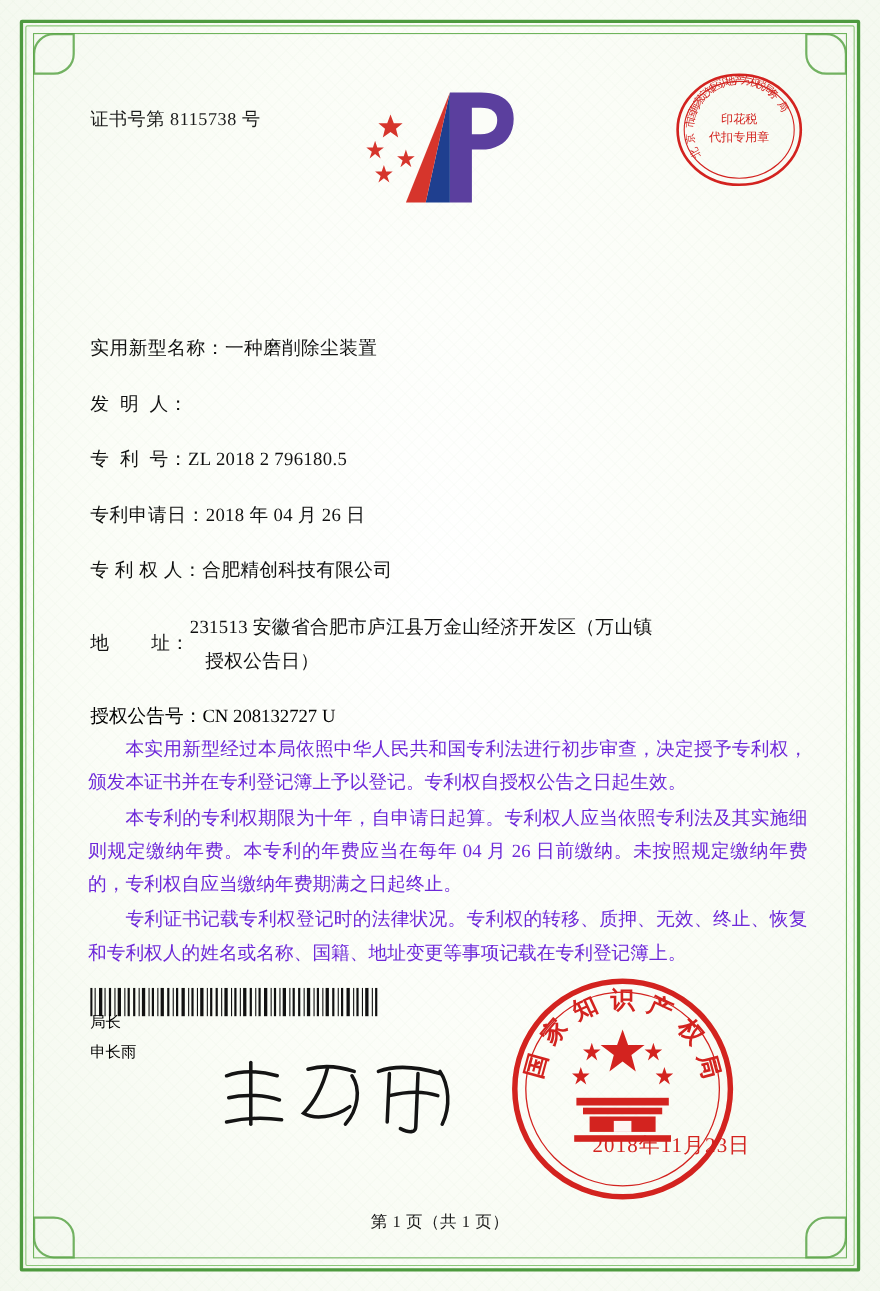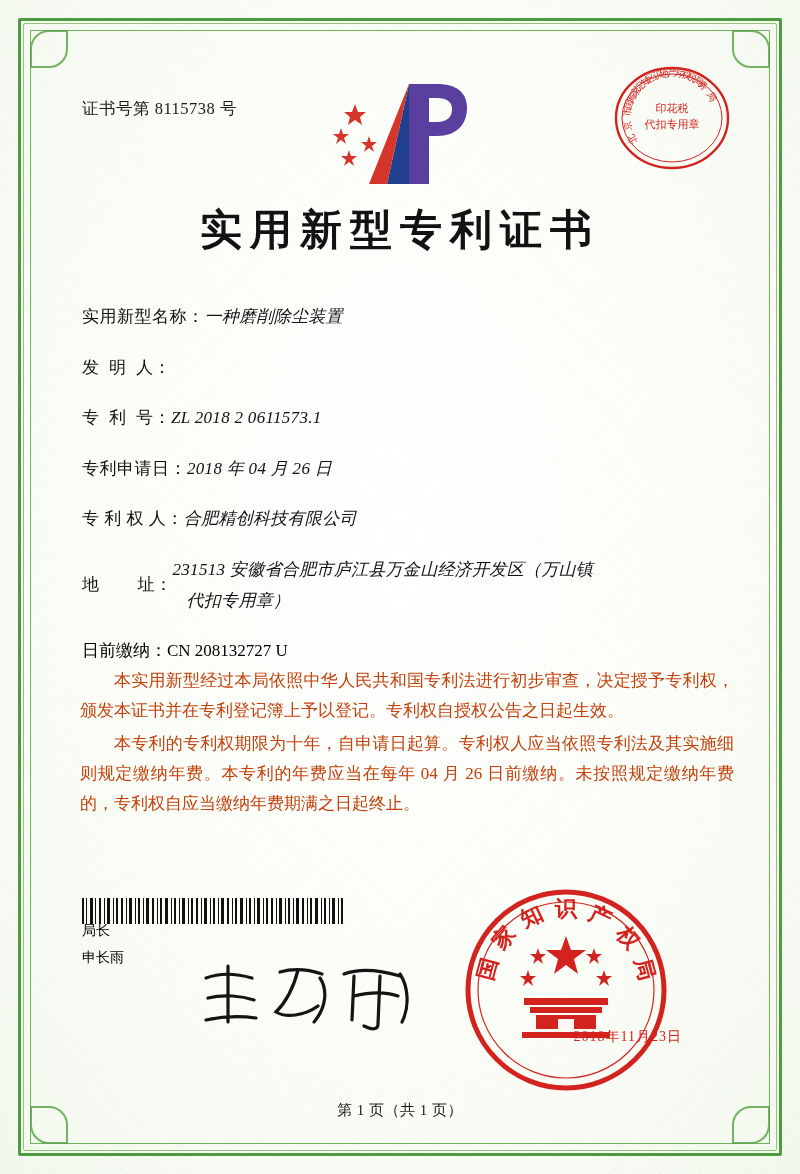--- a/index.html
+++ b/index.html
@@ -137,21 +137,20 @@
     line-height: 1.5;
   }
   .field-label {
     white-space: pre;
     flex: 0 0 auto;
     letter-spacing: 0.5px;
   }
   .field-value {
     flex: 1 1 auto;
     letter-spacing: 0.3px;
-    font-style: italic;
   }
   .field-value .line2 {
     display: block;
     margin-top: 6px;
     margin-left: 14px;
   }
   .row-two-col {
     display: flex;
     justify-content: flex-start;
     align-items: flex-start;
@@ -161,21 +160,21 @@
   .row-two-col .col-a { flex: 0 0 378px; }
   .row-two-col .col-b { flex: 1 1 auto; }
 
   .paragraphs {
     position: absolute;
     left: 34px;
     right: 20px;
     top: 620px;
     font-size: 17px;
     line-height: 1.78;
-    color: #c2410c;
+    color: #6d28d9;
     text-align: justify;
   }
   .paragraphs p {
     margin: 0 0 2px 0;
     text-indent: 2em;
   }
 
   .barcode {
     position: absolute;
     left: 36px;
@@ -189,21 +188,21 @@
     position: absolute;
     right: 84px;
     top: 840px;
     width: 208px;
     height: 208px;
   }
   .seal-date {
     position: absolute;
     right: 72px;
     top: 982px;
-    font-size: 14px;
+    font-size: 19px;
     color: #d3231f;
     letter-spacing: 1px;
     white-space: nowrap;
   }
 
   .director {
     position: absolute;
     left: 36px;
     top: 872px;
     font-size: 14px;
@@ -289,66 +288,66 @@
           <text transform="translate(64,56) rotate(126) translate(0,42) rotate(180)" text-anchor="middle">家</text>
           <text transform="translate(64,56) rotate(144) translate(0,42) rotate(180)" text-anchor="middle">知</text>
           <text transform="translate(64,56) rotate(162) translate(0,42) rotate(180)" text-anchor="middle">识</text>
           <text transform="translate(64,56) rotate(180) translate(0,42) rotate(180)" text-anchor="middle">产</text>
           <text transform="translate(64,56) rotate(198) translate(0,42) rotate(180)" text-anchor="middle">权</text>
           <text transform="translate(64,56) rotate(216) translate(0,42) rotate(180)" text-anchor="middle">局</text>
         </g>
       </svg>
     </div>
 
-    <div class="title">实用新型专利证书</div>
 
     <div class="fields">
 
       <div class="field-row">
         <span class="field-label">实用新型名称：</span>
         <span class="field-value">一种磨削除尘装置</span>
       </div>
 
       <div class="field-row">
         <span class="field-label">发  明  人：</span>
       </div>
 
       <div class="field-row">
         <span class="field-label">专  利  号：</span>
-        <span class="field-value">ZL 2018 2 0611573.1</span>
+        <span class="field-value">ZL 2018 2 796180.5</span>
       </div>
 
       <div class="field-row">
         <span class="field-label">专利申请日：</span>
         <span class="field-value">2018 年 04 月 26 日</span>
       </div>
 
       <div class="field-row">
         <span class="field-label">专 利 权 人：</span>
         <span class="field-value">合肥精创科技有限公司</span>
       </div>
 
       <div class="field-row">
         <span class="field-label">地        址：</span>
         <span class="field-value">
           <span>231513 安徽省合肥市庐江县万金山经济开发区（万山镇</span>
-          <span class="line2">代扣专用章）</span>
+          <span class="line2">授权公告日）</span>
         </span>
       </div>
 
       <div class="row-two-col">
         <div class="col-b">
-          <span>日前缴纳：</span><span>CN 208132727 U</span>
+          <span>授权公告号：</span><span>CN 208132727 U</span>
         </div>
       </div>
     </div>
 
     <div class="paragraphs">
       <p>本实用新型经过本局依照中华人民共和国专利法进行初步审查，决定授予专利权，颁发本证书并在专利登记簿上予以登记。专利权自授权公告之日起生效。</p>
       <p>本专利的专利权期限为十年，自申请日起算。专利权人应当依照专利法及其实施细则规定缴纳年费。本专利的年费应当在每年 04 月 26 日前缴纳。未按照规定缴纳年费的，专利权自应当缴纳年费期满之日起终止。</p>
+      <p>专利证书记载专利权登记时的法律状况。专利权的转移、质押、无效、终止、恢复和专利权人的姓名或名称、国籍、地址变更等事项记载在专利登记簿上。</p>
     </div>
 
     <div class="barcode">
       <svg viewBox="0 0 265 26" width="265" height="26" preserveAspectRatio="none">
         <g fill="#111">
           <rect x="0" y="0" width="2" height="26"></rect>
             <rect x="4" y="0" width="1" height="26"></rect>
           <rect x="8" y="0" width="3" height="26"></rect>
             <rect x="13" y="0" width="1" height="26"></rect>
           <rect x="17" y="0" width="2" height="26"></rect>

